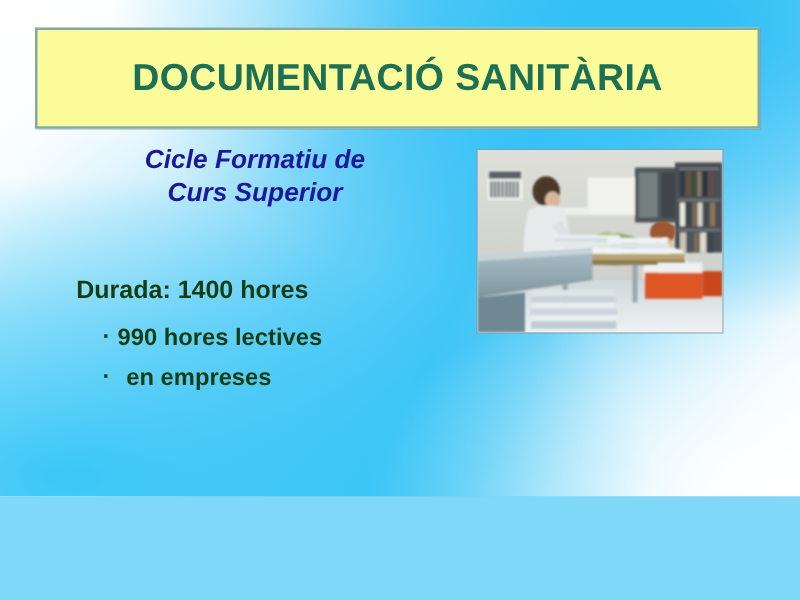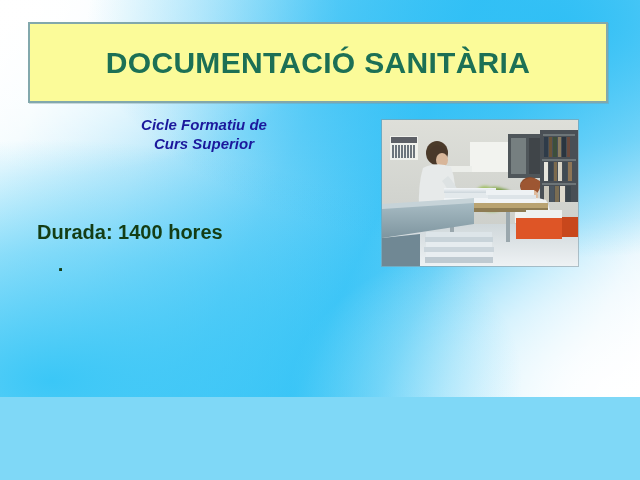--- a/index.html
+++ b/index.html
@@ -71,30 +71,30 @@
   }
 
   
   #subtitle {
     position: absolute;
     left: 44px;
     top: 115px;
     width: 320px;
     text-align: center;
     color: #1b189c;
-    font-size: 15px;
+    font-size: 21px;
     font-weight: bold;
     font-style: italic;
     line-height: 1.28;
   }
 
   
   #body-block {
     position: absolute;
-    left: 20px;
+    left: 44px;
     top: 222px;
     width: 345px;
     color: #143d14;
     font-weight: bold;
   }
   .body-line {
     font-size: 20px;
     line-height: 1.0;
     white-space: nowrap;
   }
@@ -148,26 +148,28 @@
     <div>Curs Superior</div>
   </div>
 
   <div id="body-block">
 
     <div class="body-line" id="line-durada">Durada: 1400 hores</div>
 
 
     <div class="bullet-line">
       <span class="bullet-dot">·</span>
+      <span class="bullet-text">990 hores lectives</span>
     </div>
 
     <div class="bullet-line">
       <span class="bullet-dot">·</span>
     </div>
 
+    <div id="line-empreses">en empreses</div>
   </div>
 
   <div id="photo">
     <svg id="photo-svg" viewBox="0 0 196 146" preserveAspectRatio="none">
       <defs>
         <linearGradient id="wallG" x1="0" y1="0" x2="0" y2="1">
           <stop offset="0%" stop-color="#dedfd9"></stop>
           <stop offset="100%" stop-color="#c7cac6"></stop>
         </linearGradient>
         <linearGradient id="floorG" x1="0" y1="0" x2="0" y2="1">

